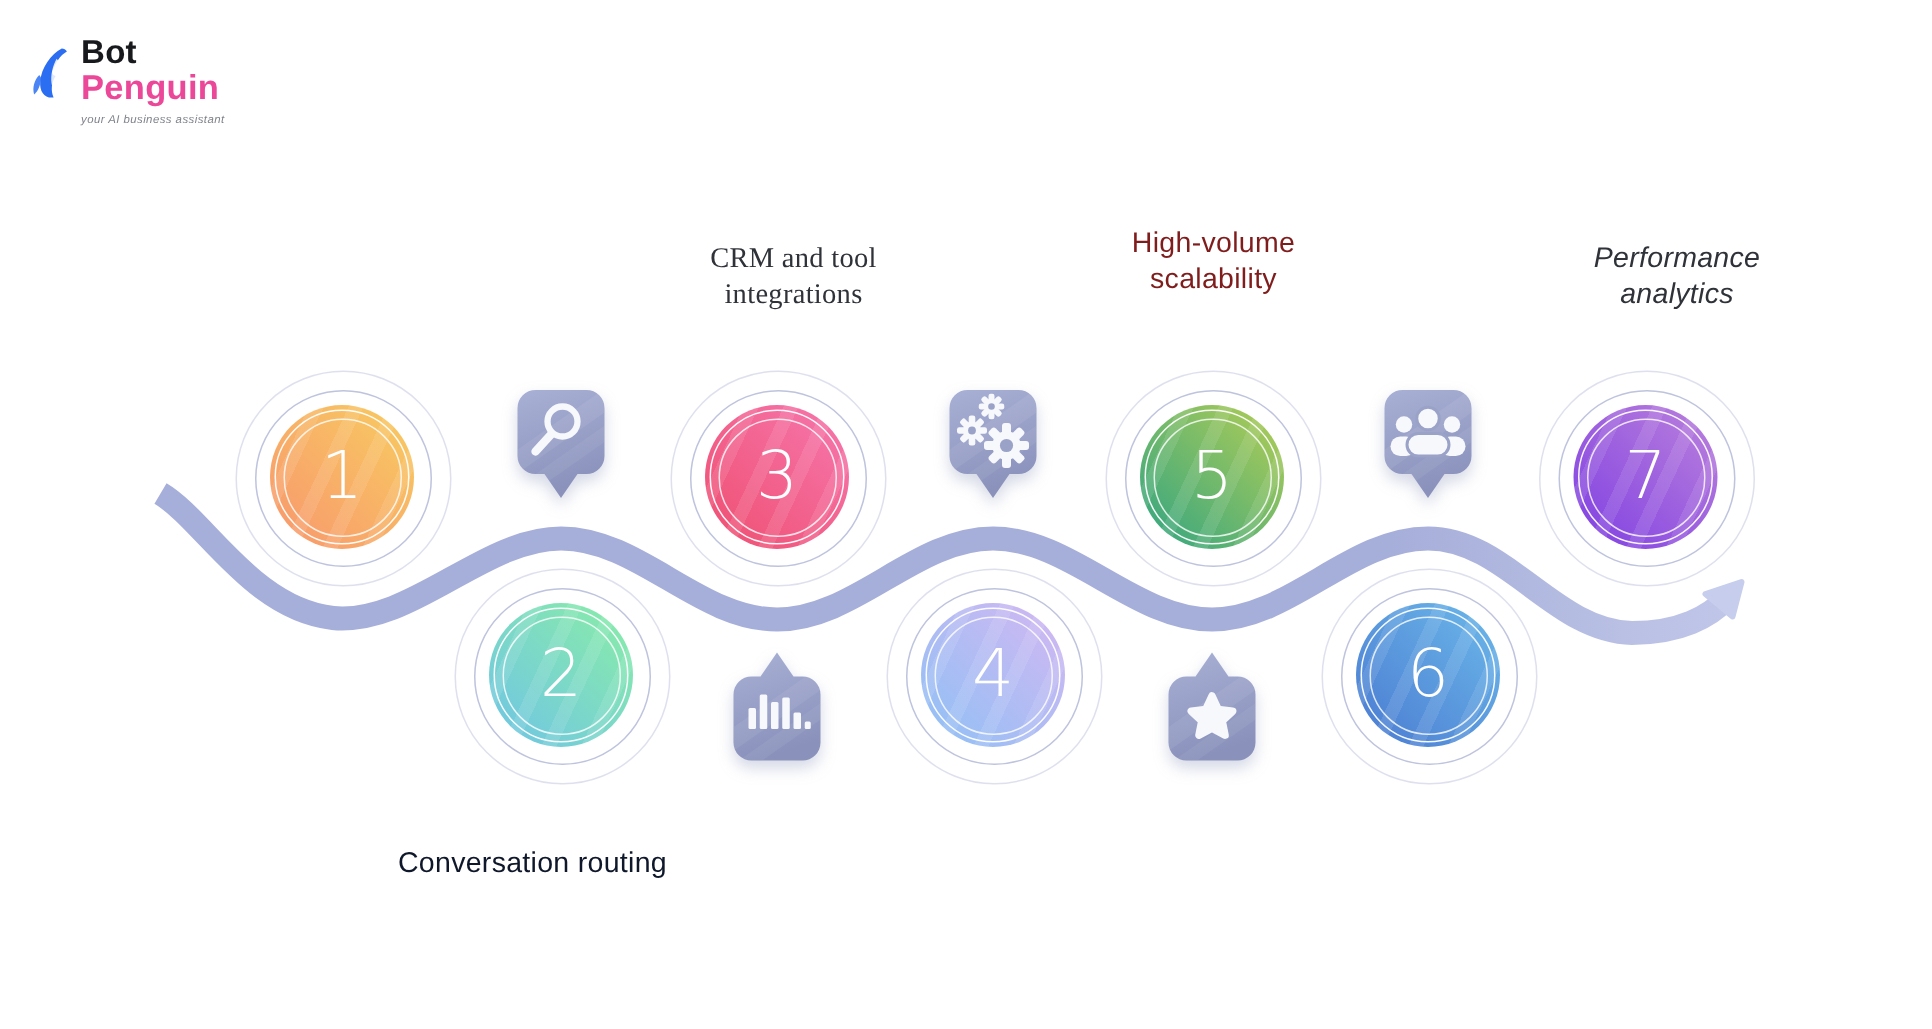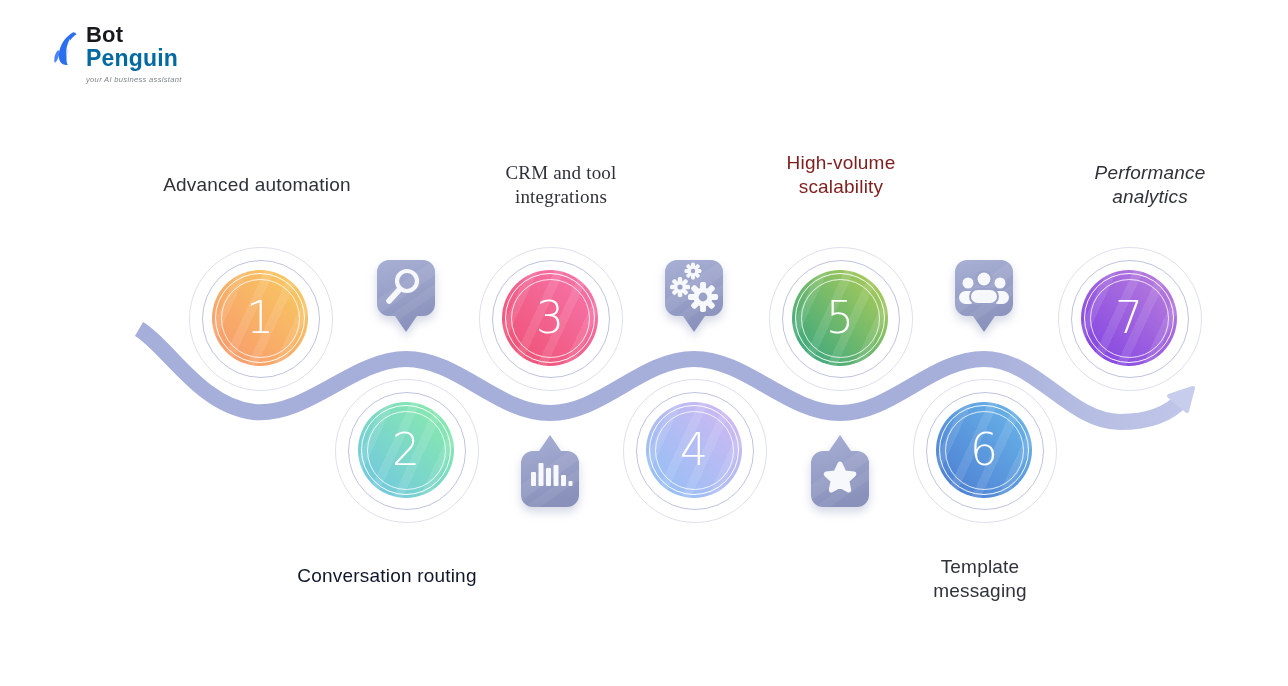--- a/index.html
+++ b/index.html
@@ -1,20 +1,20 @@
 <!DOCTYPE html>
 <html><head>
 <meta charset="utf-8">
 <style>
   html,body{margin:0;padding:0;}
   body{
     width:1288px;height:686px;background:#ffffff;overflow:hidden;position:relative;
     font-family:"Liberation Sans", sans-serif;
   }
-  .stage{position:absolute;inset:0;margin-left:32px;}
+  .stage{position:absolute;inset:0;}
   
   .logo{position:absolute;left:18px;top:24px;display:flex;gap:6px;z-index:8;}
   .logo-text{display:flex;flex-direction:column;line-height:1;}
   .logo-bot{font-size:22px;font-weight:700;letter-spacing:.2px;}
   .logo-penguin{font-size:23px;font-weight:700;margin-top:1px;letter-spacing:.2px;}
   .logo-tagline{font-size:7.6px;font-style:italic;margin-top:6px;letter-spacing:.3px;text-align:center;}
   
   .ring{position:absolute;border-radius:50%;border:1.5px solid;z-index:1;}
   .wave-svg{position:absolute;left:0;top:0;z-index:2;}
   .badge{position:absolute;z-index:3;filter:drop-shadow(0 5px 5px rgba(116,126,172,.30));}
@@ -61,21 +61,21 @@
   </svg>
 
   <div class="logo">
     <svg width="30" height="52" viewBox="0 0 44 56">
       <path fill="#2B6EF2" d="M34,2 C23,8 14,21 13,34 C12,44 17,51 26,50 C23,43 24,35 28,29 C25,28 24,26 25,24 C28,16 32,9 39,5 C38,3 36,2 34,2 Z"></path>
       <path fill="#2B6EF2" opacity="0.85" d="M12,28 C7,33 5,41 7,47 C11,44 13,38 14,31 Z"></path>
       <path fill="#ffffff" opacity="0.85" d="M29,12 C25,19 23,28 24,36 C25,43 28,47 31,48 C28,41 28,28 33,17 Z"></path>
     </svg>
     <div class="logo-text">
       <span class="logo-bot" style="color: rgb(23, 25, 29);">Bot</span>
-      <span class="logo-penguin" style="color: #0369a1;">Penguin</span>
+      <span class="logo-penguin" style="color: #ec4899;">Penguin</span>
       <span class="logo-tagline" style="color: rgb(127, 131, 138);">your AI business assistant</span>
     </div>
   </div>
 
   <div>
     <div class="ring" style="left: 170px; top: 260px; width: 116px; height: 116px; border-color: rgba(126, 136, 190, 0.5);"></div>
     <div class="ring" style="left: 157px; top: 247px; width: 142px; height: 142px; border-color: rgba(126, 136, 190, 0.26);"></div>
     <div class="ring" style="left: 316px; top: 392px; width: 116px; height: 116px; border-color: rgba(126, 136, 190, 0.5);"></div>
     <div class="ring" style="left: 303px; top: 379px; width: 142px; height: 142px; border-color: rgba(126, 136, 190, 0.26);"></div>
     <div class="ring" style="left: 460px; top: 260px; width: 116px; height: 116px; border-color: rgba(126, 136, 190, 0.5);"></div>
@@ -206,24 +206,21 @@
   </div>
   <div class="disc" style="left: 904px; top: 402px; background: linear-gradient(225deg, rgb(108, 185, 234) 0%, rgb(74, 122, 209) 100%);">
     <div class="sheen"></div>
     <span class="num" style="color: rgb(255, 255, 255);">6</span>
   </div>
   <div class="disc" style="left: 1049px; top: 270px; background: linear-gradient(225deg, rgb(188, 130, 220) 0%, rgb(126, 63, 226) 100%);">
     <div class="sheen"></div>
     <span class="num" style="color: rgb(255, 255, 255);">7</span>
   </div>
 
-  <div class="step-label" style="left: 75px; top: 158px; color: rgb(47, 50, 56);">Advanced automation</div>
   <div class="step-label" style="left: 379px; top: 158px; color: rgb(47, 50, 56); font-family: Liberation Serif, serif;">CRM and tool
 integrations</div>
   <div class="step-label" style="left: 659px; top: 148px; color: #7f1d1d;">High-volume
 scalability</div>
   <div class="step-label" style="left: 968px; top: 158px; color: rgb(47, 50, 56); font-style: italic;">Performance
 analytics</div>
   <div class="step-label" style="left: 205px; top: 549px; color: #0f172a;">Conversation routing</div>
-  <div class="step-label" style="left: 798px; top: 552px; color: rgb(47, 50, 56);">Template
-messaging</div>
 
 </div>
 
 </body></html>

